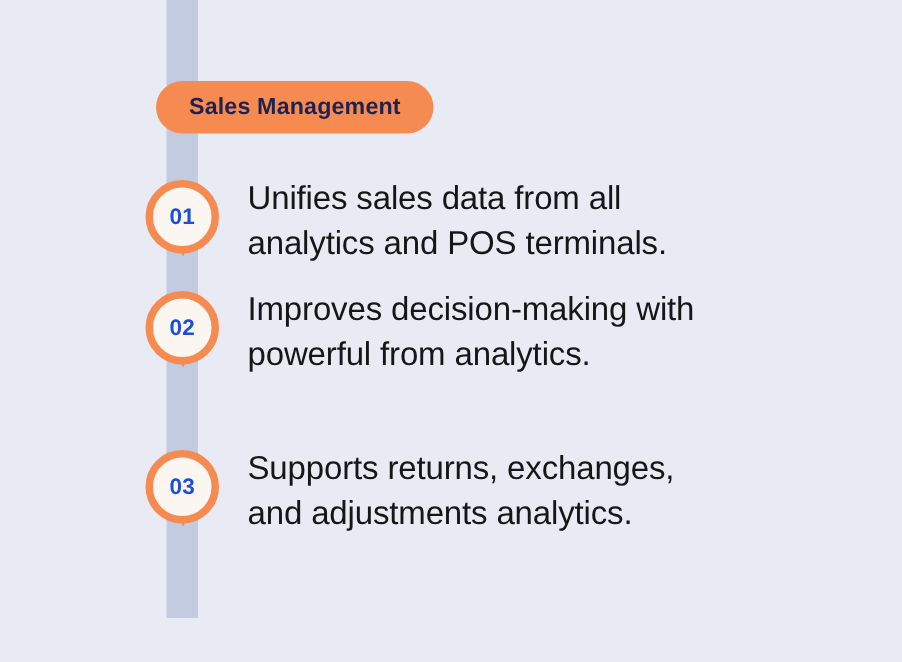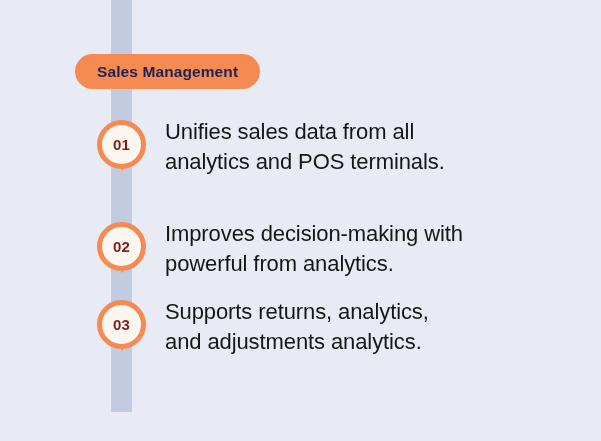--- a/index.html
+++ b/index.html
@@ -27,21 +27,21 @@
     left: 111px;
     top: 0px;
     width: 21px;
     height: 412px;
     background: #c2cbdf;
   }
 
   
   .badge {
     position: absolute;
-    left: 75px;
+    left: 104px;
     top: 54px;
     height: 35px;
     padding: 0 22px;
     border-radius: 18px;
     background: #f68b52;
     display: flex;
     align-items: center;
     justify-content: center;
     box-sizing: border-box;
   }
@@ -54,21 +54,21 @@
   }
 
   
   .row {
     position: absolute;
     left: 0;
     width: 601px;
     height: 72px;
   }
   .row-1 { top: 120px; }
-  .row-2 { top: 222px; }
+  .row-2 { top: 194px; }
   .row-3 { top: 300px; }
 
   
   .pin {
     position: absolute;
     left: 97px;
     top: 0px;
     width: 49px;
     height: 49px;
   }
@@ -83,21 +83,21 @@
     border: 5px solid #f68b52;
     box-sizing: border-box;
     display: flex;
     align-items: center;
     justify-content: center;
     z-index: 2;
   }
   .pin-number {
     font-size: 15px;
     font-weight: bold;
-    color: #7f1d1d;
+    color: #1d4ed8;
     letter-spacing: .2px;
     line-height: 1;
   }
   .pin-tail {
     position: absolute;
     left: 50%;
     top: 38px;
     width: 0;
     height: 0;
     margin-left: -7px;
@@ -161,18 +161,18 @@
   </div>
 
   <div class="row row-3">
     <div class="pin">
       <div class="pin-tail"></div>
       <div class="pin-circle">
         <span class="pin-number">03</span>
       </div>
     </div>
     <div class="row-text">
-      <span class="line">Supports returns, analytics,</span>
+      <span class="line">Supports returns, exchanges,</span>
       <span class="line">and adjustments analytics.</span>
     </div>
   </div>
 
 </div>
 
 </body></html>

